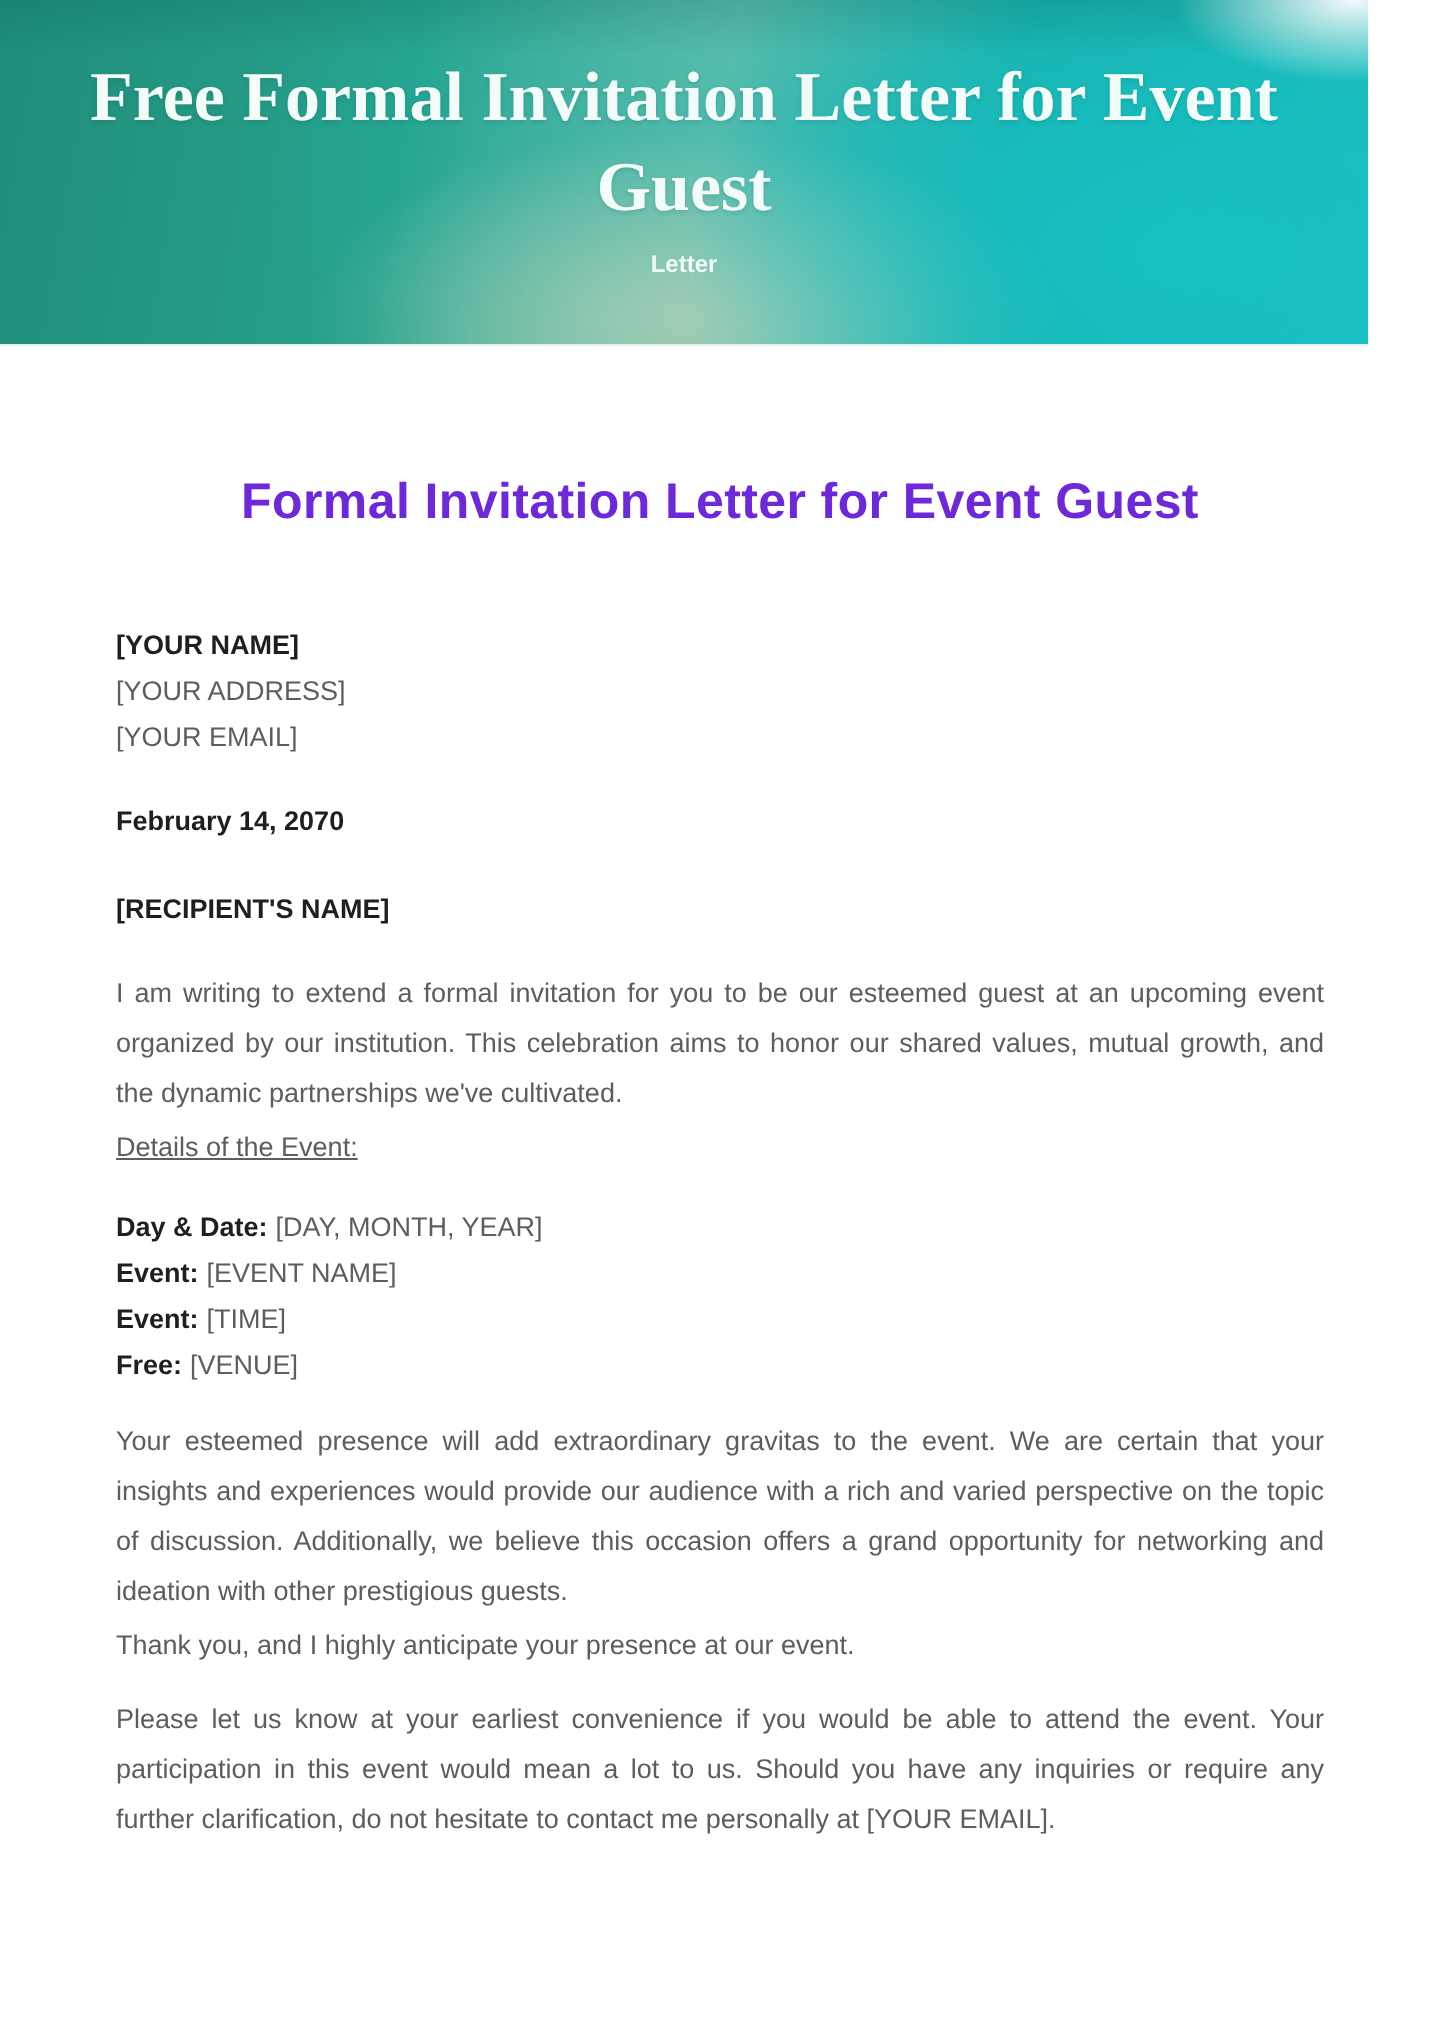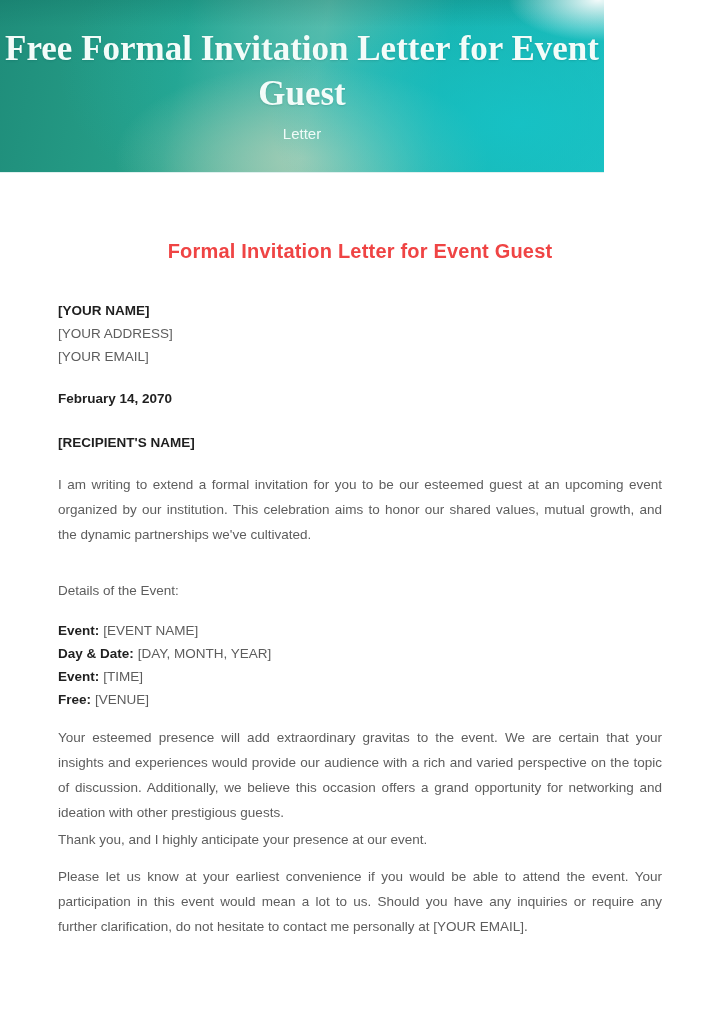--- a/index.html
+++ b/index.html
@@ -7,21 +7,21 @@
   body {
     width: 720px;
     height: 1019px;
     overflow: hidden;
     position: relative;
     font-family: "Liberation Sans", sans-serif;
   }
 
   
   .banner {
-    width: 604px;
+    width: 684px;
     height: 173px;
     position: relative;
     text-align: center;
     background:
       
       radial-gradient(ellipse 120px 55px at 99% 0%, rgba(255,255,255,0.95), rgba(255,255,255,0) 75%),
       
       linear-gradient(180deg, rgba(8,95,84,0.22), rgba(8,95,84,0) 16%),
       
       radial-gradient(ellipse 320px 170px at 86% 72%, rgba(22,195,199,0.85), rgba(22,195,199,0) 78%),
@@ -39,52 +39,52 @@
     font-weight: 700;
     font-size: 35px;
     line-height: 45px;
     color: #f3fcf9;
     text-shadow: 0 1px 2px rgba(0,80,75,0.18);
     max-width: 640px;
     margin: 0 auto;
   }
   .banner-subtitle {
     margin-top: 9px;
-    font-weight: 400;
-    font-size: 15px;
+    font-weight: 700;
+    font-size: 12px;
     color: #f0fbf8;
   }
 
   
   .letter {
     padding: 0 58px;
     color: #5d5d5d;
     font-size: 13.5px;
   }
   .doc-title {
     margin-top: 62px;
     text-align: center;
-    font-size: 20px;
+    font-size: 25px;
     line-height: 32px;
     font-weight: 700;
-    color: #ef4444;
+    color: #6d28d9;
     letter-spacing: 0.2px;
   }
   .line { line-height: 23px; }
   .b { font-weight: 700; color: #1f1f1f; }
-  .sender      { margin-top: 32px; }
+  .sender      { margin-top: 44px; }
   .date-line   { margin-top: 19px; }
   .recipient   { margin-top: 21px; }
   .salutation  { margin-top: 22px; }
   .para {
     line-height: 25px;
     text-align: justify;
   }
   .para-1 { margin-top: 18px; }
-  .details-heading { margin-top: 32px; line-height: 23px; }
+  .details-heading { margin-top: 3px; line-height: 23px; text-decoration: underline; }
   .event-list { margin-top: 17px; }
   .detail-label { font-weight: 700; color: #1f1f1f; margin-right: 4px; }
   .para-2 { margin-top: 14px; }
   .para-3 { margin-top: 12px; }
   .para-4 { margin-top: 2px; }
 </style>
 </head>
 <body>
 
 <header class="banner">
@@ -108,24 +108,24 @@
     <div class="line b">[RECIPIENT'S NAME]</div>
   </section>
 
 
   <p class="para para-1">I am writing to extend a formal invitation for you to be our esteemed guest at an upcoming event organized by our institution. This celebration aims to honor our shared values, mutual growth, and the dynamic partnerships we've cultivated.</p>
 
   <div class="details-heading">Details of the Event:</div>
 
   <section class="event-list">
     <div class="line">
-      <span class="detail-label">Event:</span><span>[EVENT NAME]</span>
+      <span class="detail-label">Day &amp; Date:</span><span>[DAY, MONTH, YEAR]</span>
     </div>
     <div class="line">
-      <span class="detail-label">Day &amp; Date:</span><span>[DAY, MONTH, YEAR]</span>
+      <span class="detail-label">Event:</span><span>[EVENT NAME]</span>
     </div>
     <div class="line">
       <span class="detail-label">Event:</span><span>[TIME]</span>
     </div>
     <div class="line">
       <span class="detail-label">Free:</span><span>[VENUE]</span>
     </div>
   </section>
 
   <p class="para para-2">Your esteemed presence will add extraordinary gravitas to the event. We are certain that your insights and experiences would provide our audience with a rich and varied perspective on the topic of discussion. Additionally, we believe this occasion offers a grand opportunity for networking and ideation with other prestigious guests.</p>

